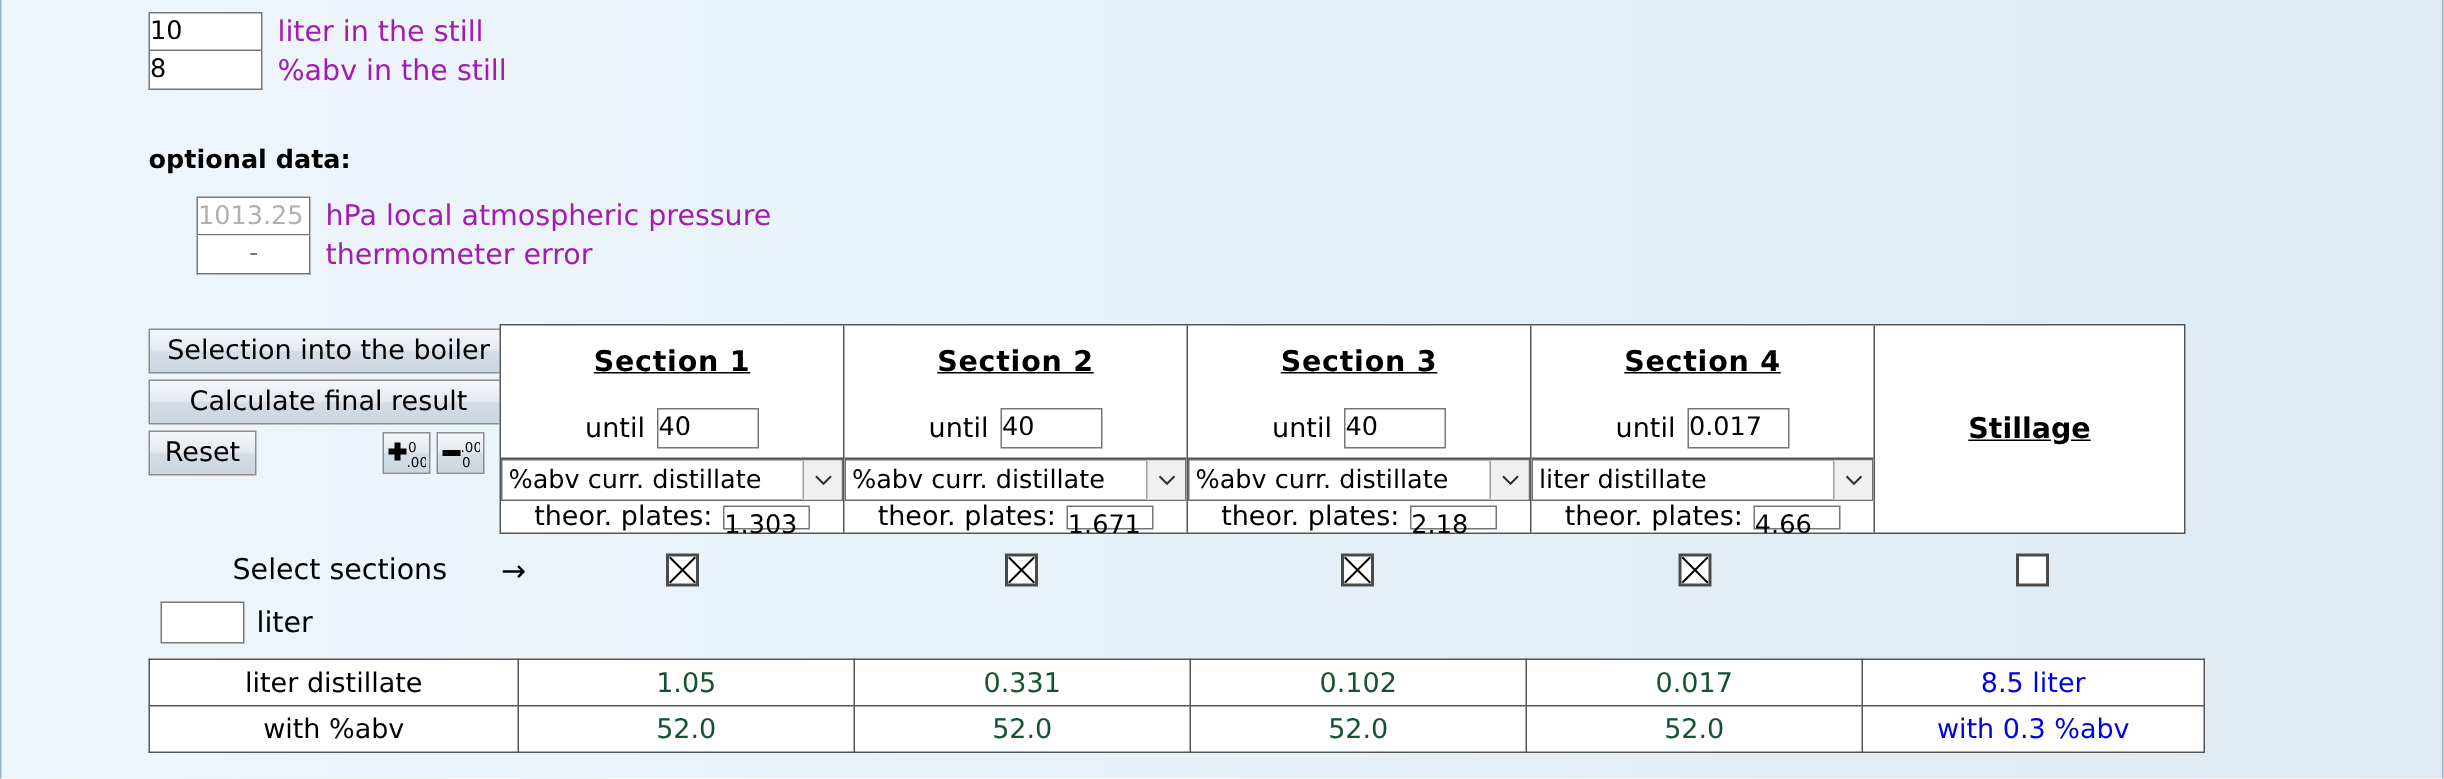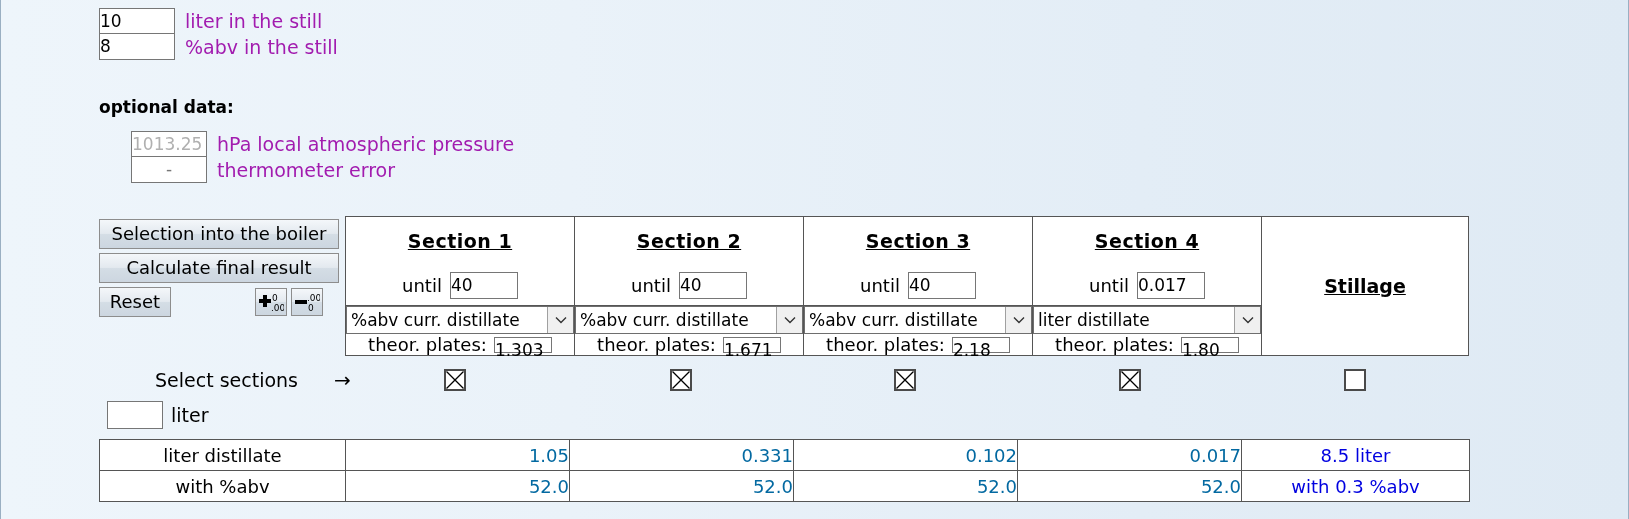--- a/index.html
+++ b/index.html
@@ -88,21 +88,21 @@
     border: 1px solid #8d8d8d;
     background: linear-gradient(to bottom, #f4f7fa 0%, #e3e9ef 48%, #d4dde5 52%, #ccd6e0 100%);
     position: relative;
     display: flex; align-items: center; justify-content: center;
   }
   .dec-btn svg { display: block; }
 
   
   .sec-table {
     position: absolute;
-    left: 344px; top: 216px;
+    left: 332px; top: 216px;
     width: 1124px; height: 140px;
     border: 1px solid #555;
     background: #fff;
     display: flex;
   }
   .sec-col {
     flex: 0 0 229px;
     border-right: 1px solid #555;
     position: relative;
     display: flex; flex-direction: column;
@@ -198,21 +198,21 @@
     table-layout: fixed;
   }
   .res-table td {
     border: 1px solid #555;
     height: 31px;
     font-size: 18px;
     text-align: center;
     padding: 0;
   }
   .res-table td.rlabel { color: #000; width: 246px; }
-  .res-table td.rval { color: #0369a1; width: 224px; text-align: right; }
+  .res-table td.rval { color: #14532d; width: 224px; }
   .res-table td.rstill { color: #0000e0; width: 228px; }
 </style>
 </head>
 <body>
 
 <div class="page">
 
   <div class="still-rows">
     <div class="still-row">
       <span class="ibox">10</span>
@@ -339,21 +339,21 @@
           <span class="selbl">liter distillate</span>
           <span class="arrowbox">
             <svg width="12" height="8" viewBox="0 0 12 8">
                 <path d="M1 1.5 L6 6.5 L11 1.5" stroke="#333" stroke-width="1.4" fill="none"></path>
               </svg>
           </span>
         </div>
       </div>
       <div class="sec-plates">
         <span>theor. plates:</span>
-        <span class="ibox">1.80</span>
+        <span class="ibox">4.66</span>
       </div>
     </div>
 
     <div class="sec-col stillage">
       <span class="stillage-label">Stillage</span>
     </div>
   </div>
 
   <div class="select-row">
     <span class="select-label">Select sections</span>

